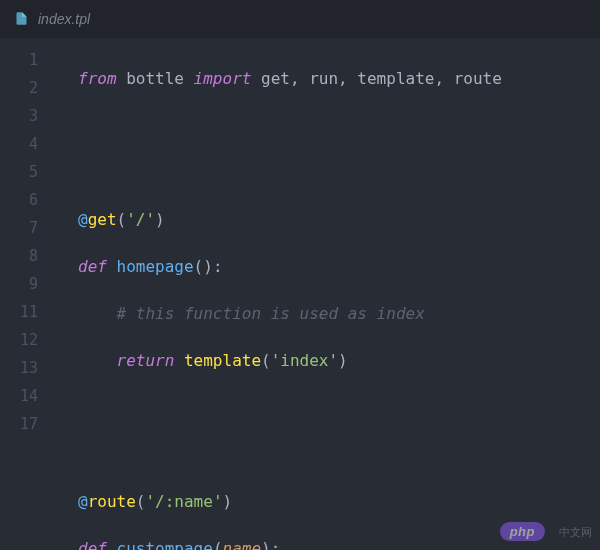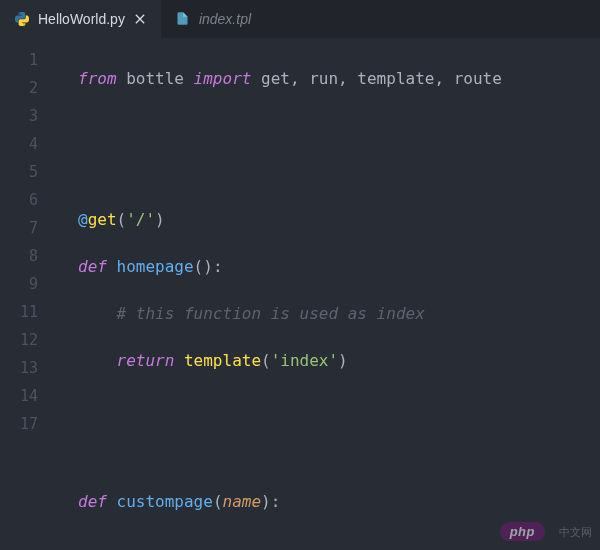--- a/index.html
+++ b/index.html
@@ -77,48 +77,34 @@
   .watermark {
     position: absolute;
     right: 8px;
     bottom: 10px;
     opacity: 0.55;
     font-family: sans-serif;
     font-size: 13px;
     pointer-events: none;
   }
   .watermark .badge {
-    background: #701a75;
+    background: #8b5cf6;
     color: #fff;
     padding: 2px 10px;
     border-radius: 10px 10px 10px 10px;
     font-style: italic;
     font-weight: bold;
     letter-spacing: 0.5px;
   }
   .watermark .cn { color: #888; margin-left: 14px; font-size: 11px; }
 </style>
 </head>
 <body>
 
 <div class="tabbar">
-  <div class="tab active">
-    <span class="icon">
-      <svg viewBox="0 0 32 32" width="16" height="16">
-        <path fill="#3673a5" d="M15.9 2c-7 0-6.6 3-6.6 3v3.1h6.7v1H6.6S2 8.6 2 15.9s4 7 4 7h2.4v-3.3s-.1-4 3.9-4h6.6s3.8.1 3.8-3.6V5.6S23.2 2 15.9 2zM12 5.1a1.2 1.2 0 1 1 0 2.4 1.2 1.2 0 0 1 0-2.4z"></path>
-        <path fill="#ffd43b" d="M16.1 30c7 0 6.6-3 6.6-3v-3.1H16v-1h9.4S30 23.4 30 16.1s-4-7-4-7h-2.4v3.3s.1 4-3.9 4H13s-3.8-.1-3.8 3.6v6.4S8.8 30 16.1 30zM20 26.9a1.2 1.2 0 1 1 0-2.4 1.2 1.2 0 0 1 0 2.4z"></path>
-      </svg>
-    </span>
-    <span>HelloWorld.py</span>
-    <span class="close">
-      <svg viewBox="0 0 12 12" width="10" height="10">
-          <path stroke="#d7dae0" stroke-width="1.6" d="M1 1 L11 11 M11 1 L1 11"></path>
-        </svg>
-    </span>
-  </div>
   <div class="tab inactive">
     <span class="icon">
       <svg viewBox="0 0 24 24" width="15" height="15">
         <path fill="#519aba" d="M13 2H6a2 2 0 0 0-2 2v16a2 2 0 0 0 2 2h12a2 2 0 0 0 2-2V9l-7-7z"></path>
         <path fill="#7dbfe2" d="M13 2v7h7"></path>
       </svg>
     </span>
     <span class="label">index.tpl</span>
   </div>
 </div>
@@ -143,20 +129,21 @@
   <div class="code">
 <div class="line"><span class="tok-kw-it">from</span><span class="tok-txt"> bottle </span><span class="tok-kw-it">import</span><span class="tok-txt"> get, run, template, route</span></div>
 <div class="line"></div>
 <div class="line"></div>
 <div class="line"><span class="tok-at">@</span><span class="tok-call">get</span><span class="tok-punc">(</span><span class="tok-str">'/'</span><span class="tok-punc">)</span></div>
 <div class="line"><span class="tok-kw-it">def</span><span> </span><span class="tok-def">homepage</span><span class="tok-punc">():</span></div>
 <div class="line">    <span class="tok-comment"># this function is used as index</span></div>
 <div class="line">    <span class="tok-kw-it">return</span><span> </span><span class="tok-call">template</span><span class="tok-punc">(</span><span class="tok-str">'index'</span><span class="tok-punc">)</span></div>
 <div class="line"></div>
 <div class="line"></div>
+<div class="line"><span class="tok-at">@</span><span class="tok-call">route</span><span class="tok-punc">(</span><span class="tok-str">'/:name'</span><span class="tok-punc">)</span></div>
 <div class="line"><span class="tok-kw-it">def</span><span> </span><span class="tok-def">custompage</span><span class="tok-punc">(</span><span class="tok-param">name</span><span class="tok-punc">):</span></div>
 
 
 
 
 
 
   </div>
 
   <div class="watermark">

